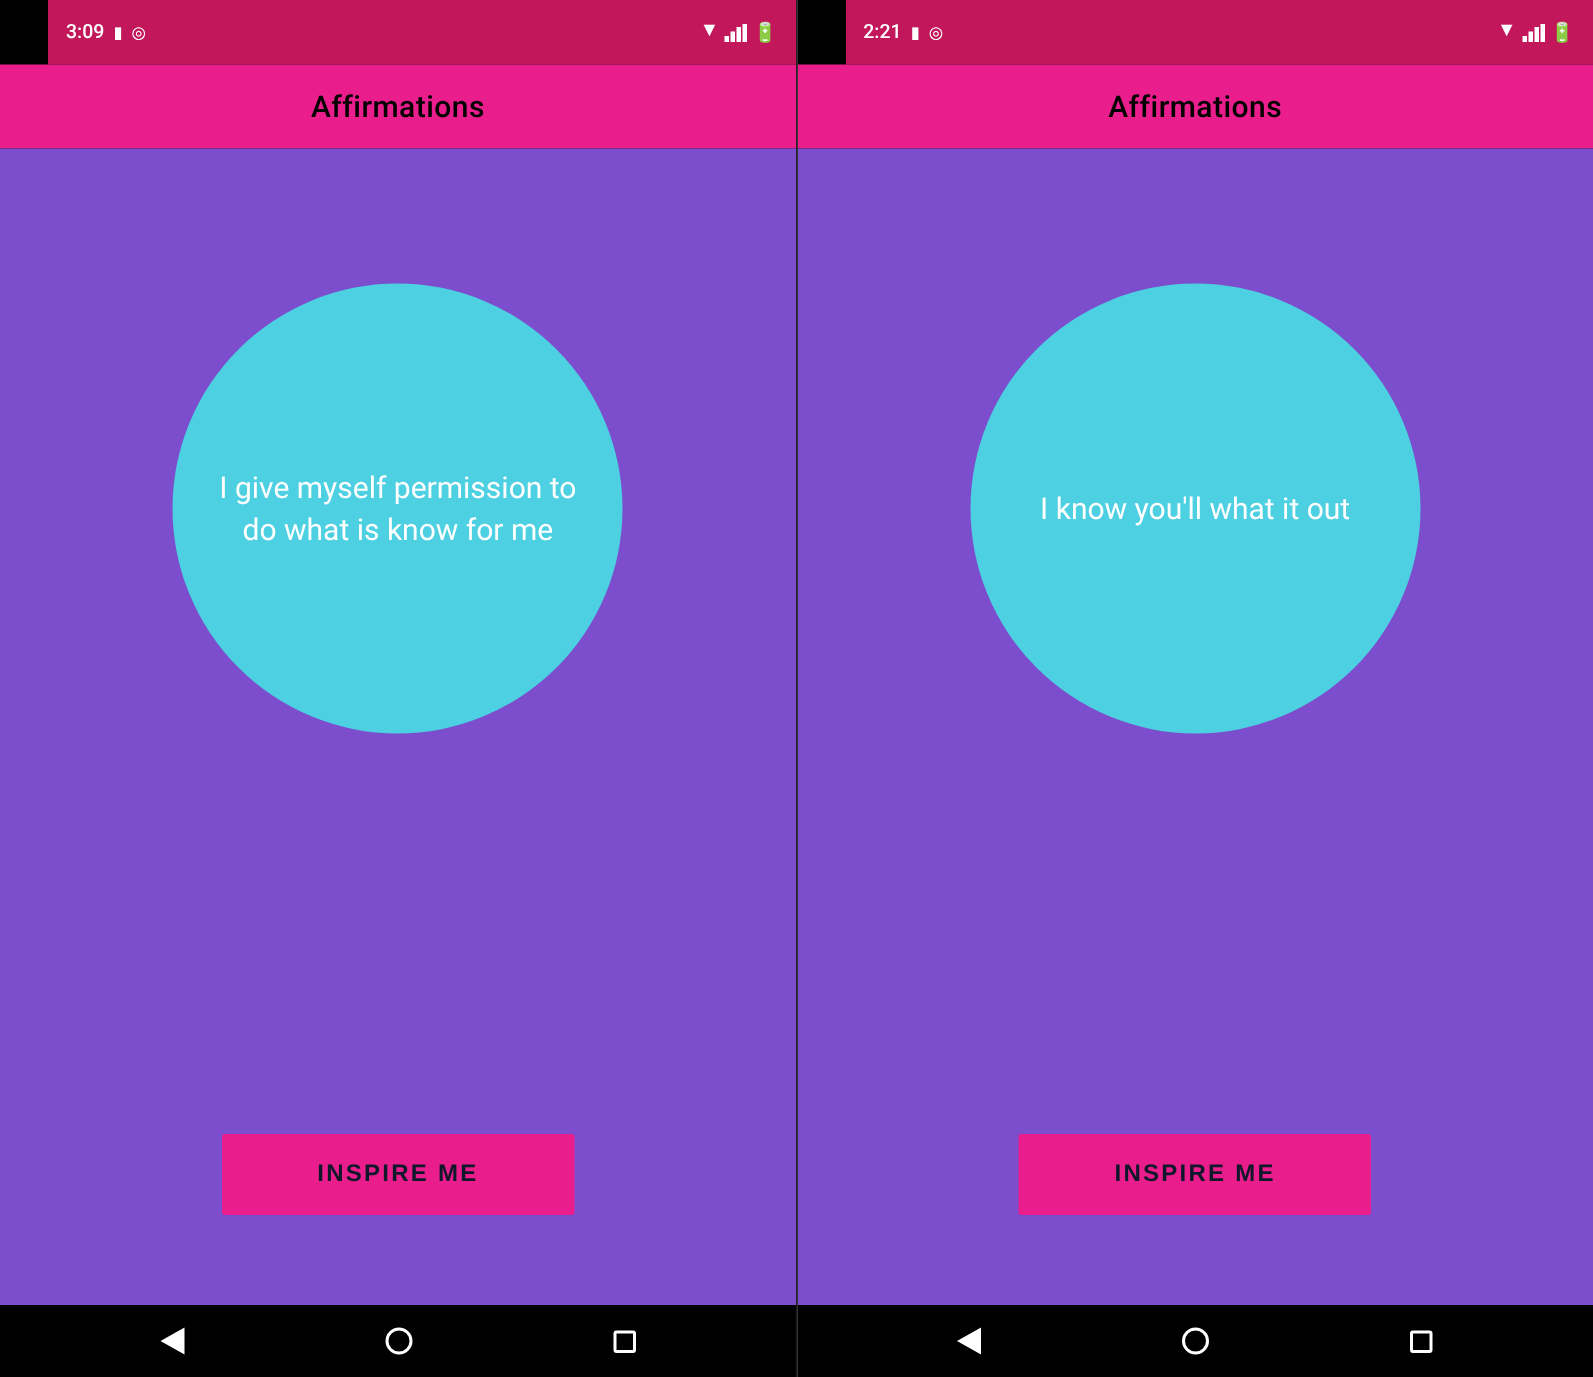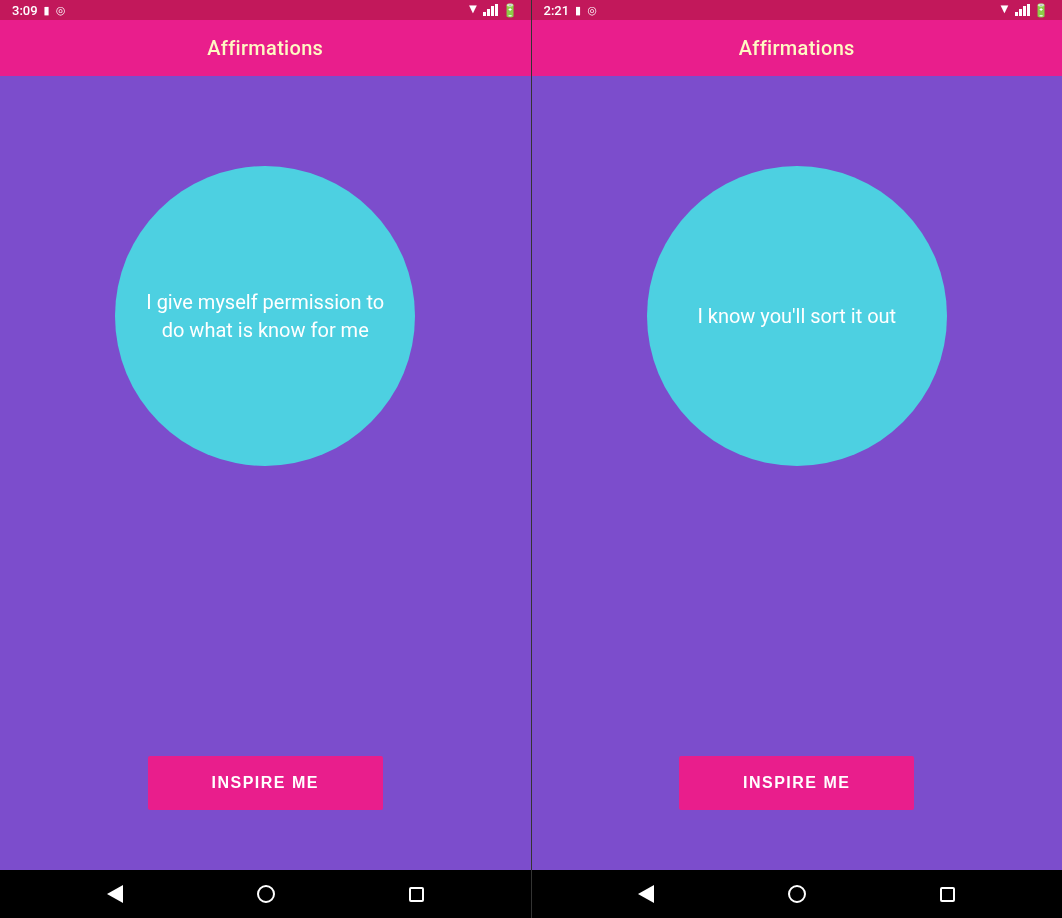--- a/index.html
+++ b/index.html
@@ -19,50 +19,51 @@
 
     .phone-screen {
       width: 531px;
       height: 918px;
       display: flex;
       flex-direction: column;
       overflow: hidden;
     }
 
     .status-bar {
-      height: 20px;
+      height: 43px;
       background: #c2185b;
       display: flex;
       align-items: center;
       justify-content: space-between;
       padding: 0 12px;
       color: white;
       font-size: 13px;
       font-weight: 500;
+      margin-left: 32px;
     }
 
     .status-bar-left {
       display: flex;
       align-items: center;
       gap: 6px;
     }
 
     .status-bar-right {
       display: flex;
       align-items: center;
       gap: 4px;
     }
 
     .app-bar {
       height: 56px;
       background: #e91e8c;
       display: flex;
       align-items: center;
       justify-content: center;
-      color: #fef9c3;
+      color: #000000;
       font-size: 20px;
       font-weight: 500;
       letter-spacing: 0.3px;
     }
 
     .screen-content {
       flex: 1;
       background: #7c4dcc;
       display: flex;
       flex-direction: column;
@@ -87,21 +88,21 @@
     .affirmation-text {
       color: white;
       font-size: 20px;
       font-weight: 400;
       line-height: 1.4;
       text-align: center;
     }
 
     .inspire-btn {
       background: #e91e8c;
-      color: #ffffff;
+      color: #0f172a;
       border: none;
       padding: 18px 64px;
       font-size: 16px;
       font-weight: 700;
       letter-spacing: 1.5px;
       cursor: pointer;
       border-radius: 2px;
       margin-bottom: 20px;
     }
 
@@ -237,21 +238,21 @@
       <span>🔋</span>
     </div>
   </div>
 
   <div class="app-bar">
     <span>Affirmations</span>
   </div>
 
   <div class="screen-content">
     <div class="affirmation-circle">
-      <span class="affirmation-text">I know you'll sort it out</span>
+      <span class="affirmation-text">I know you'll what it out</span>
     </div>
     <button class="inspire-btn">INSPIRE ME</button>
   </div>
 
   <div class="nav-bar">
     <div class="nav-icon">
       <div class="back-triangle"></div>
     </div>
     <div class="nav-icon">
       <div class="home-circle"></div>

